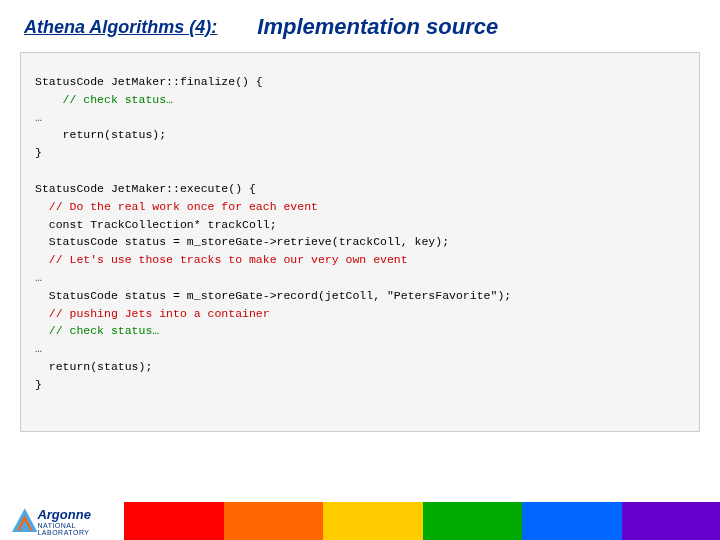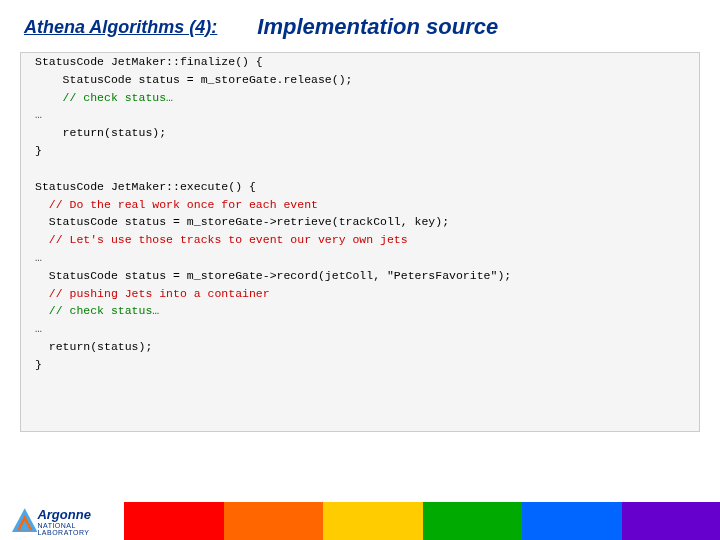--- a/index.html
+++ b/index.html
@@ -42,21 +42,21 @@
       font-weight: bold;
       color: #003087;
       text-align: center;
     }
 
     
     .code-container {
       margin: 4px 20px 8px 20px;
       background: #f5f5f5;
       border: 1px solid #cccccc;
-      padding: 0 14px;
+      padding: 20px 14px;
       font-family: 'Courier New', Courier, monospace;
       font-size: 11.5px;
       line-height: 1.55;
       color: #000000;
       min-height: 380px;
     }
 
     .code-line {
       white-space: pre;
     }
@@ -104,30 +104,30 @@
 
 <div class="slide-bg">
 
   <div class="header">
     <span class="header-title">Athena Algorithms (4):</span>
     <span class="header-subtitle">Implementation source</span>
   </div>
 
   <div class="code-container">
     <div class="code-line c-normal">StatusCode JetMaker::finalize() {</div>
-    <div class="code-line c-normal">    StatusCode status = m_storeGate.release();</div>
     <div class="code-line c-comment">    // check status…</div>
     <div class="code-line c-ellipsis">…</div>
     <div class="code-line c-normal">    return(status);</div>
     <div class="code-line c-normal">}</div>
     <div class="code-line">&nbsp;</div>
     <div class="code-line c-normal">StatusCode JetMaker::execute() {</div>
     <div class="code-line c-highlight">  // Do the real work once for each event</div>
+    <div class="code-line c-normal">  const TrackCollection* trackColl;</div>
     <div class="code-line c-normal">  StatusCode status = m_storeGate-&gt;retrieve(trackColl, key);</div>
-    <div class="code-line c-highlight">  // Let's use those tracks to event our very own jets</div>
+    <div class="code-line c-highlight">  // Let's use those tracks to make our very own event</div>
     <div class="code-line c-ellipsis">…</div>
     <div class="code-line c-normal">  StatusCode status = m_storeGate-&gt;record(jetColl, "PetersFavorite");</div>
     <div class="code-line c-highlight">  // pushing Jets into a container</div>
     <div class="code-line c-comment">  // check status…</div>
     <div class="code-line c-ellipsis">…</div>
     <div class="code-line c-normal">  return(status);</div>
     <div class="code-line c-normal">}</div>
   </div>
 
   <div class="bottom-bar">

